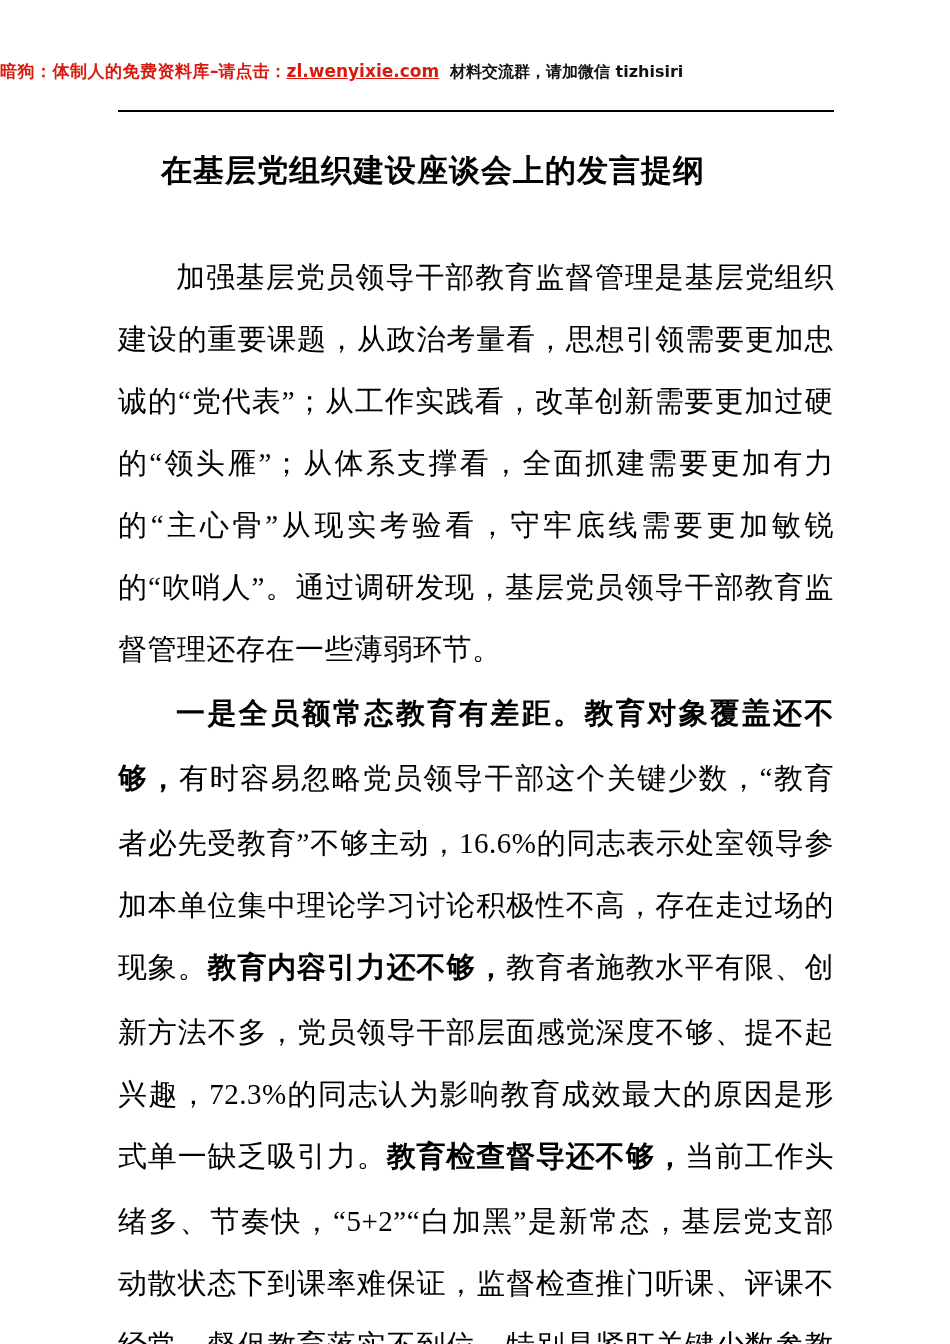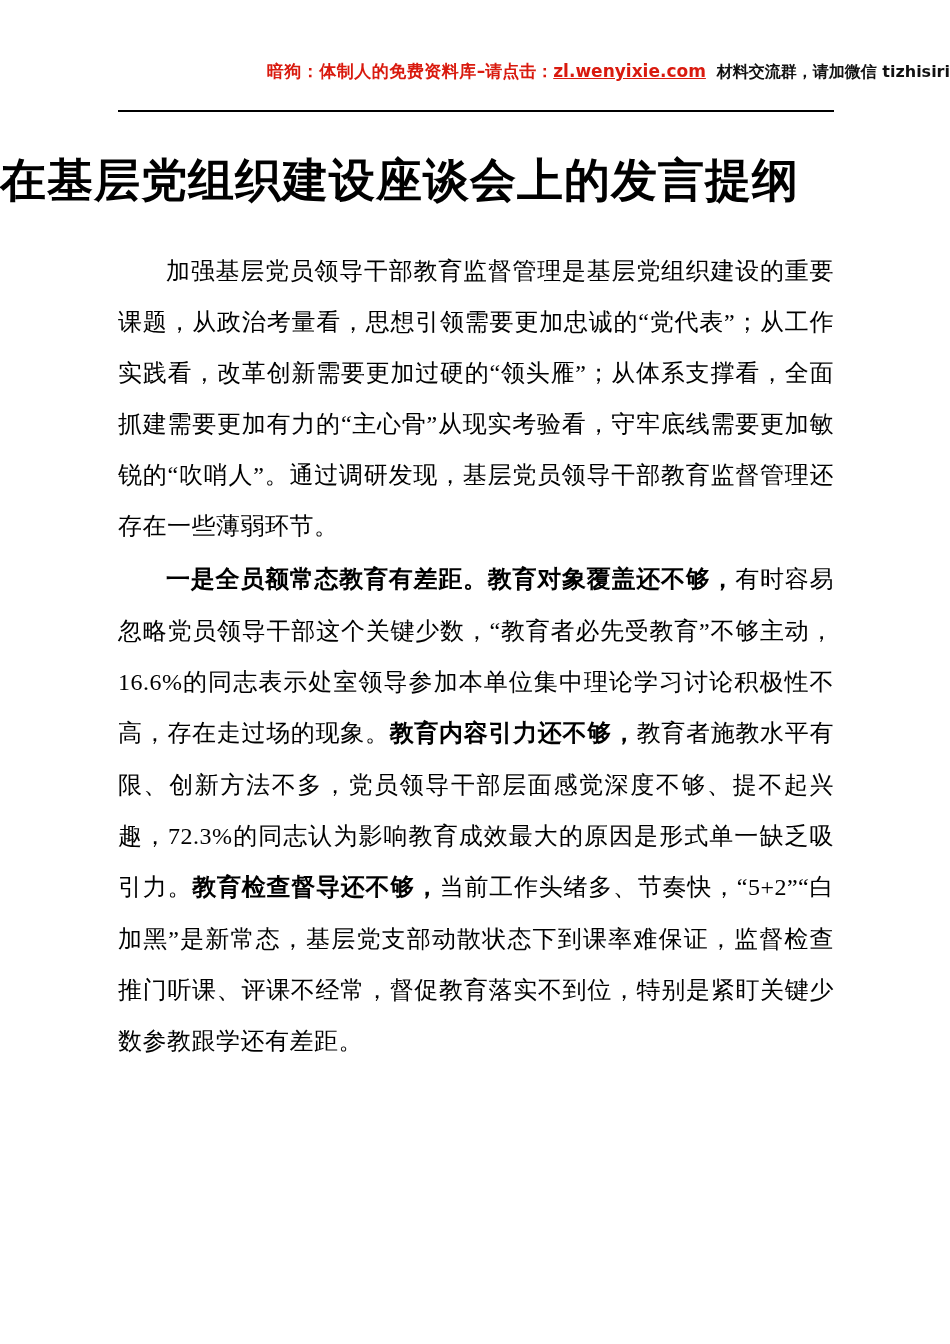--- a/index.html
+++ b/index.html
@@ -21,21 +21,21 @@
     box-sizing: border-box;
     padding: 0;
     position: relative;
   }
   
   .banner {
     position: absolute;
     top: 58px;
     left: 0;
     width: 950px;
-    text-align: right;
+    text-align: left;
     font-family: "DejaVu Sans", "Liberation Sans", sans-serif;
     font-size: 17px;
     line-height: 26px;
     white-space: nowrap;
   }
   .banner .red {
     color: #d91a0e;
     font-weight: bold;
     letter-spacing: 0.5px;
   }
@@ -60,36 +60,37 @@
     width: 716px;
     height: 2px;
     background: #000000;
   }
   
   .doc-title {
     position: absolute;
     top: 150px;
     left: 0;
     width: 866px;
+    text-align: center;
     font-family: "DejaVu Serif", "Liberation Serif", serif;
     font-weight: bold;
-    font-size: 46px;
+    font-size: 31px;
     letter-spacing: 1px;
   }
   
   .body-text {
     position: absolute;
     top: 246px;
     left: 118px;
     width: 716px;
   }
   p.para {
     margin: 0 0 2px 0;
-    font-size: 24px;
-    line-height: 51px;
+    font-size: 29px;
+    line-height: 62px;
     text-align: justify;
     text-justify: inter-ideograph;
     text-indent: 2em;
     letter-spacing: 0.5px;
   }
   .bold {
     font-weight: bold;
     font-family: Liberation Mono, monospace;
   }
 </style>

